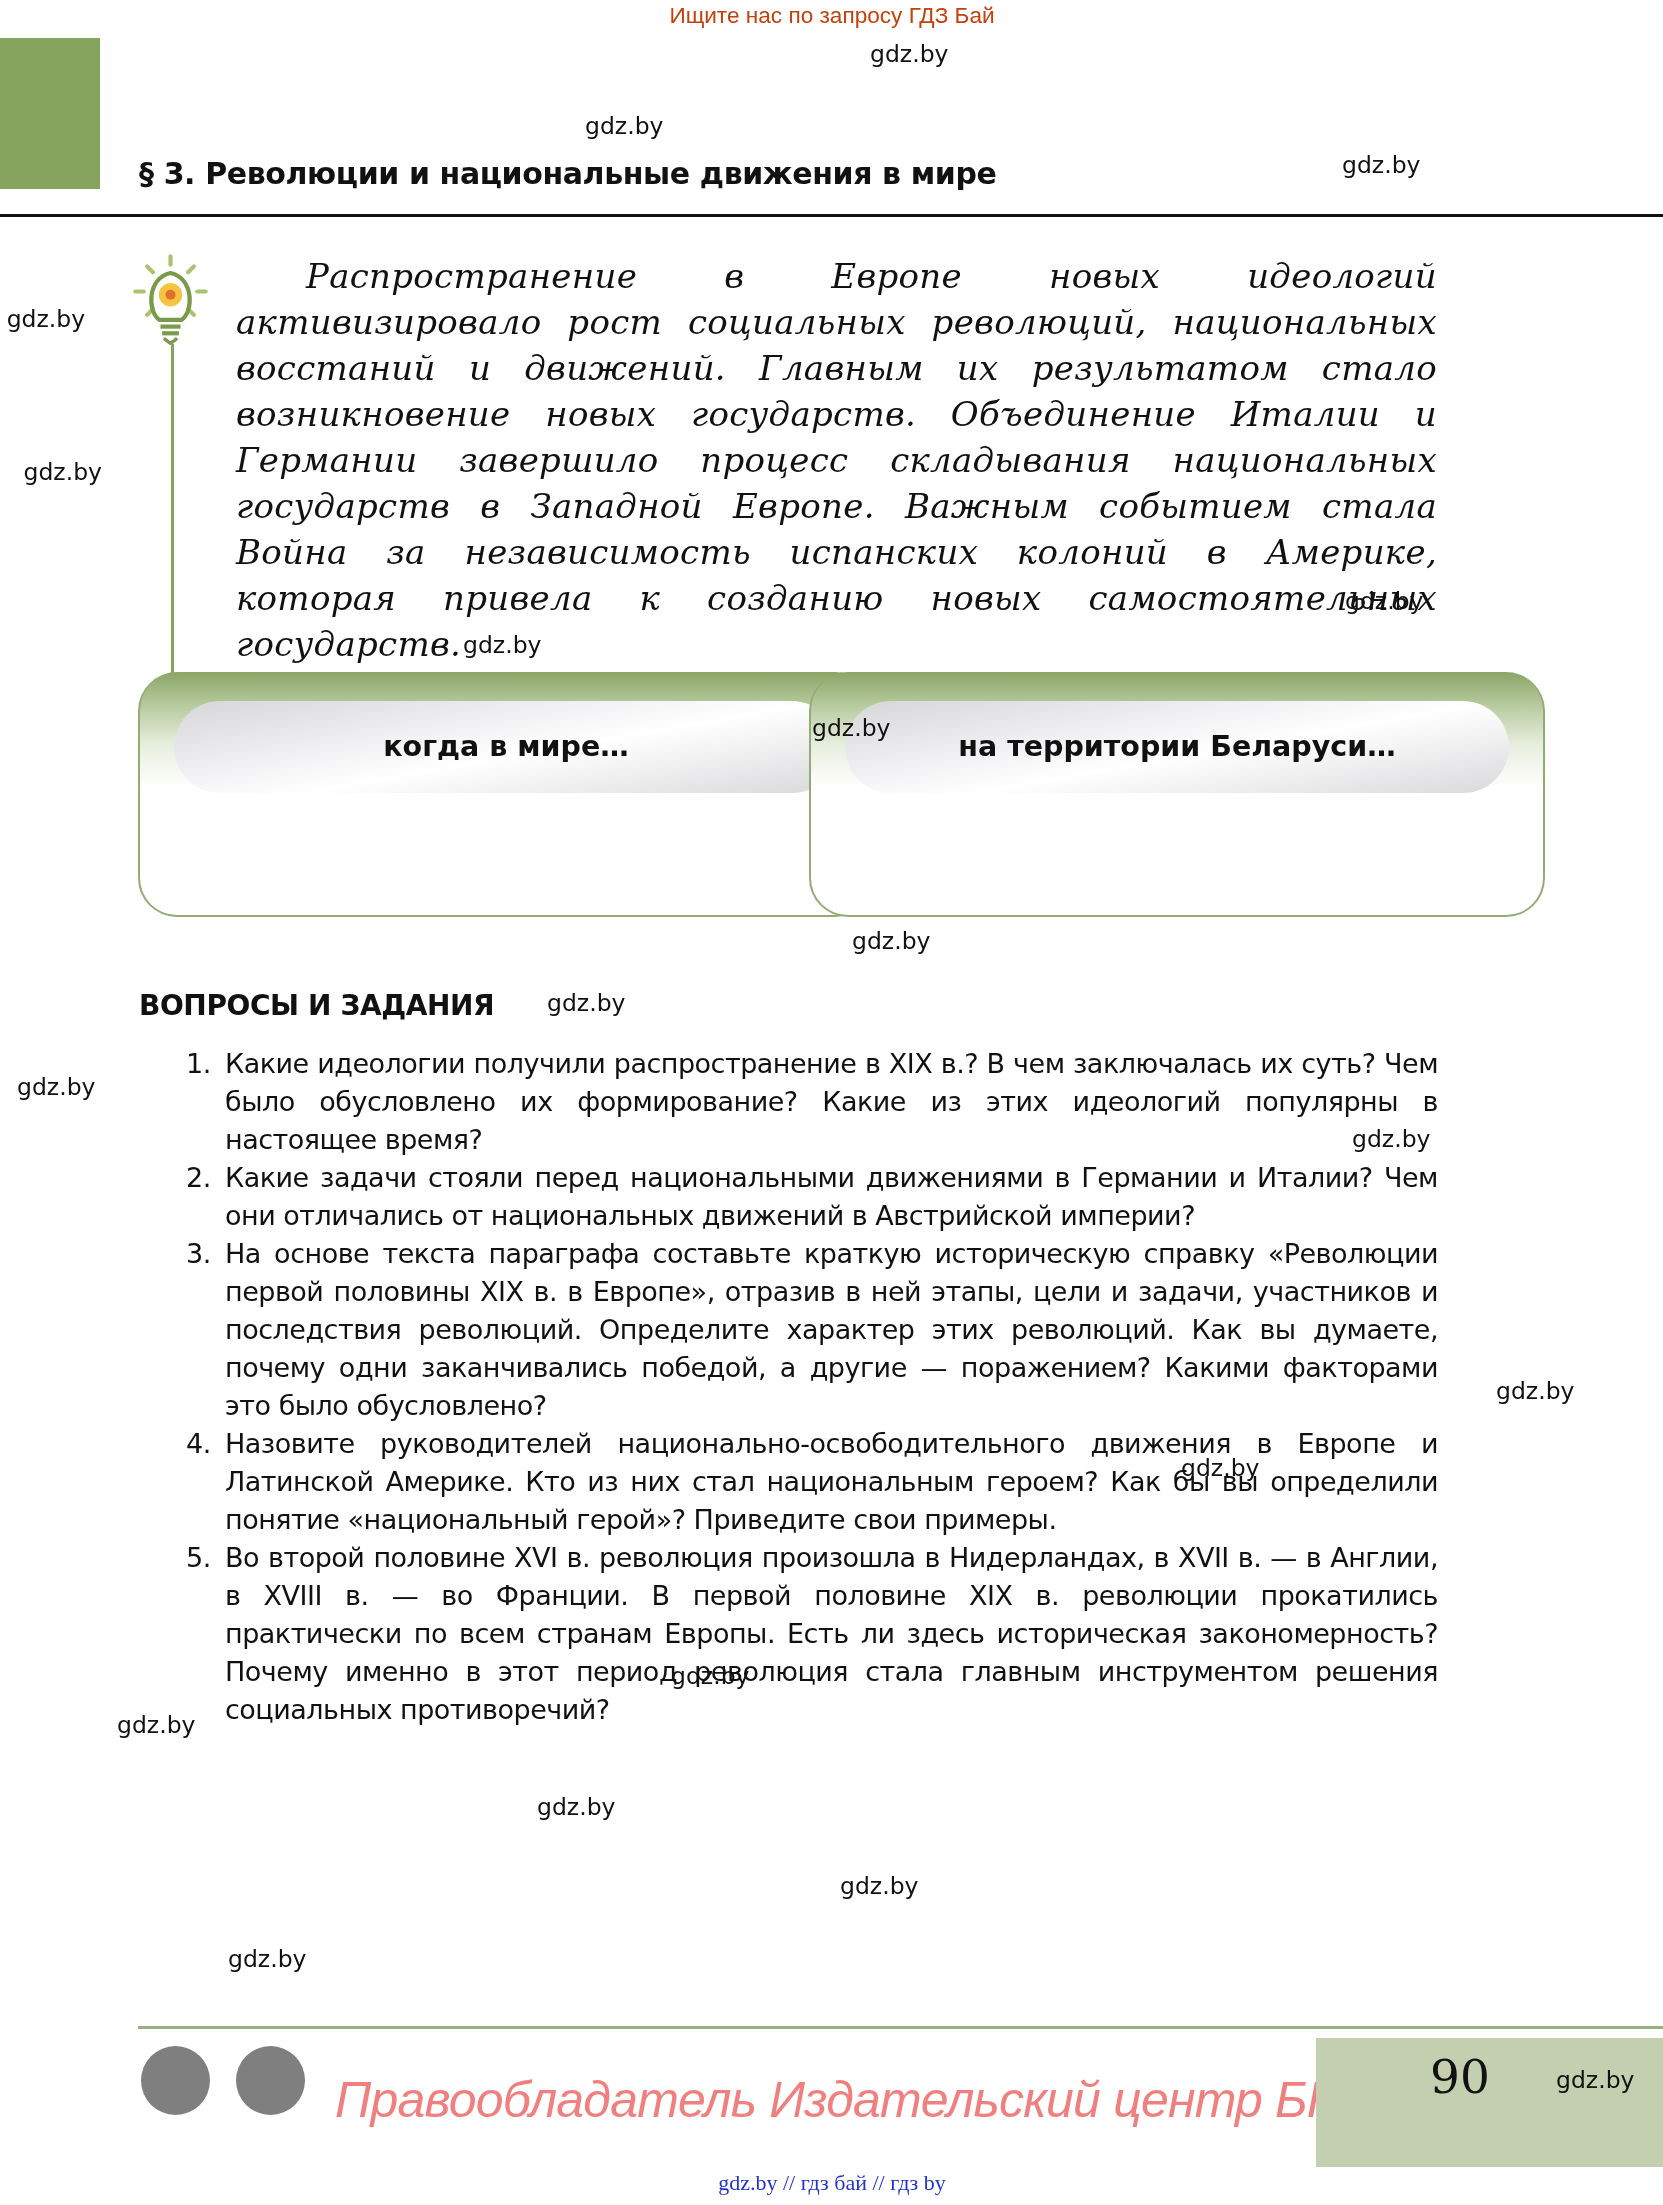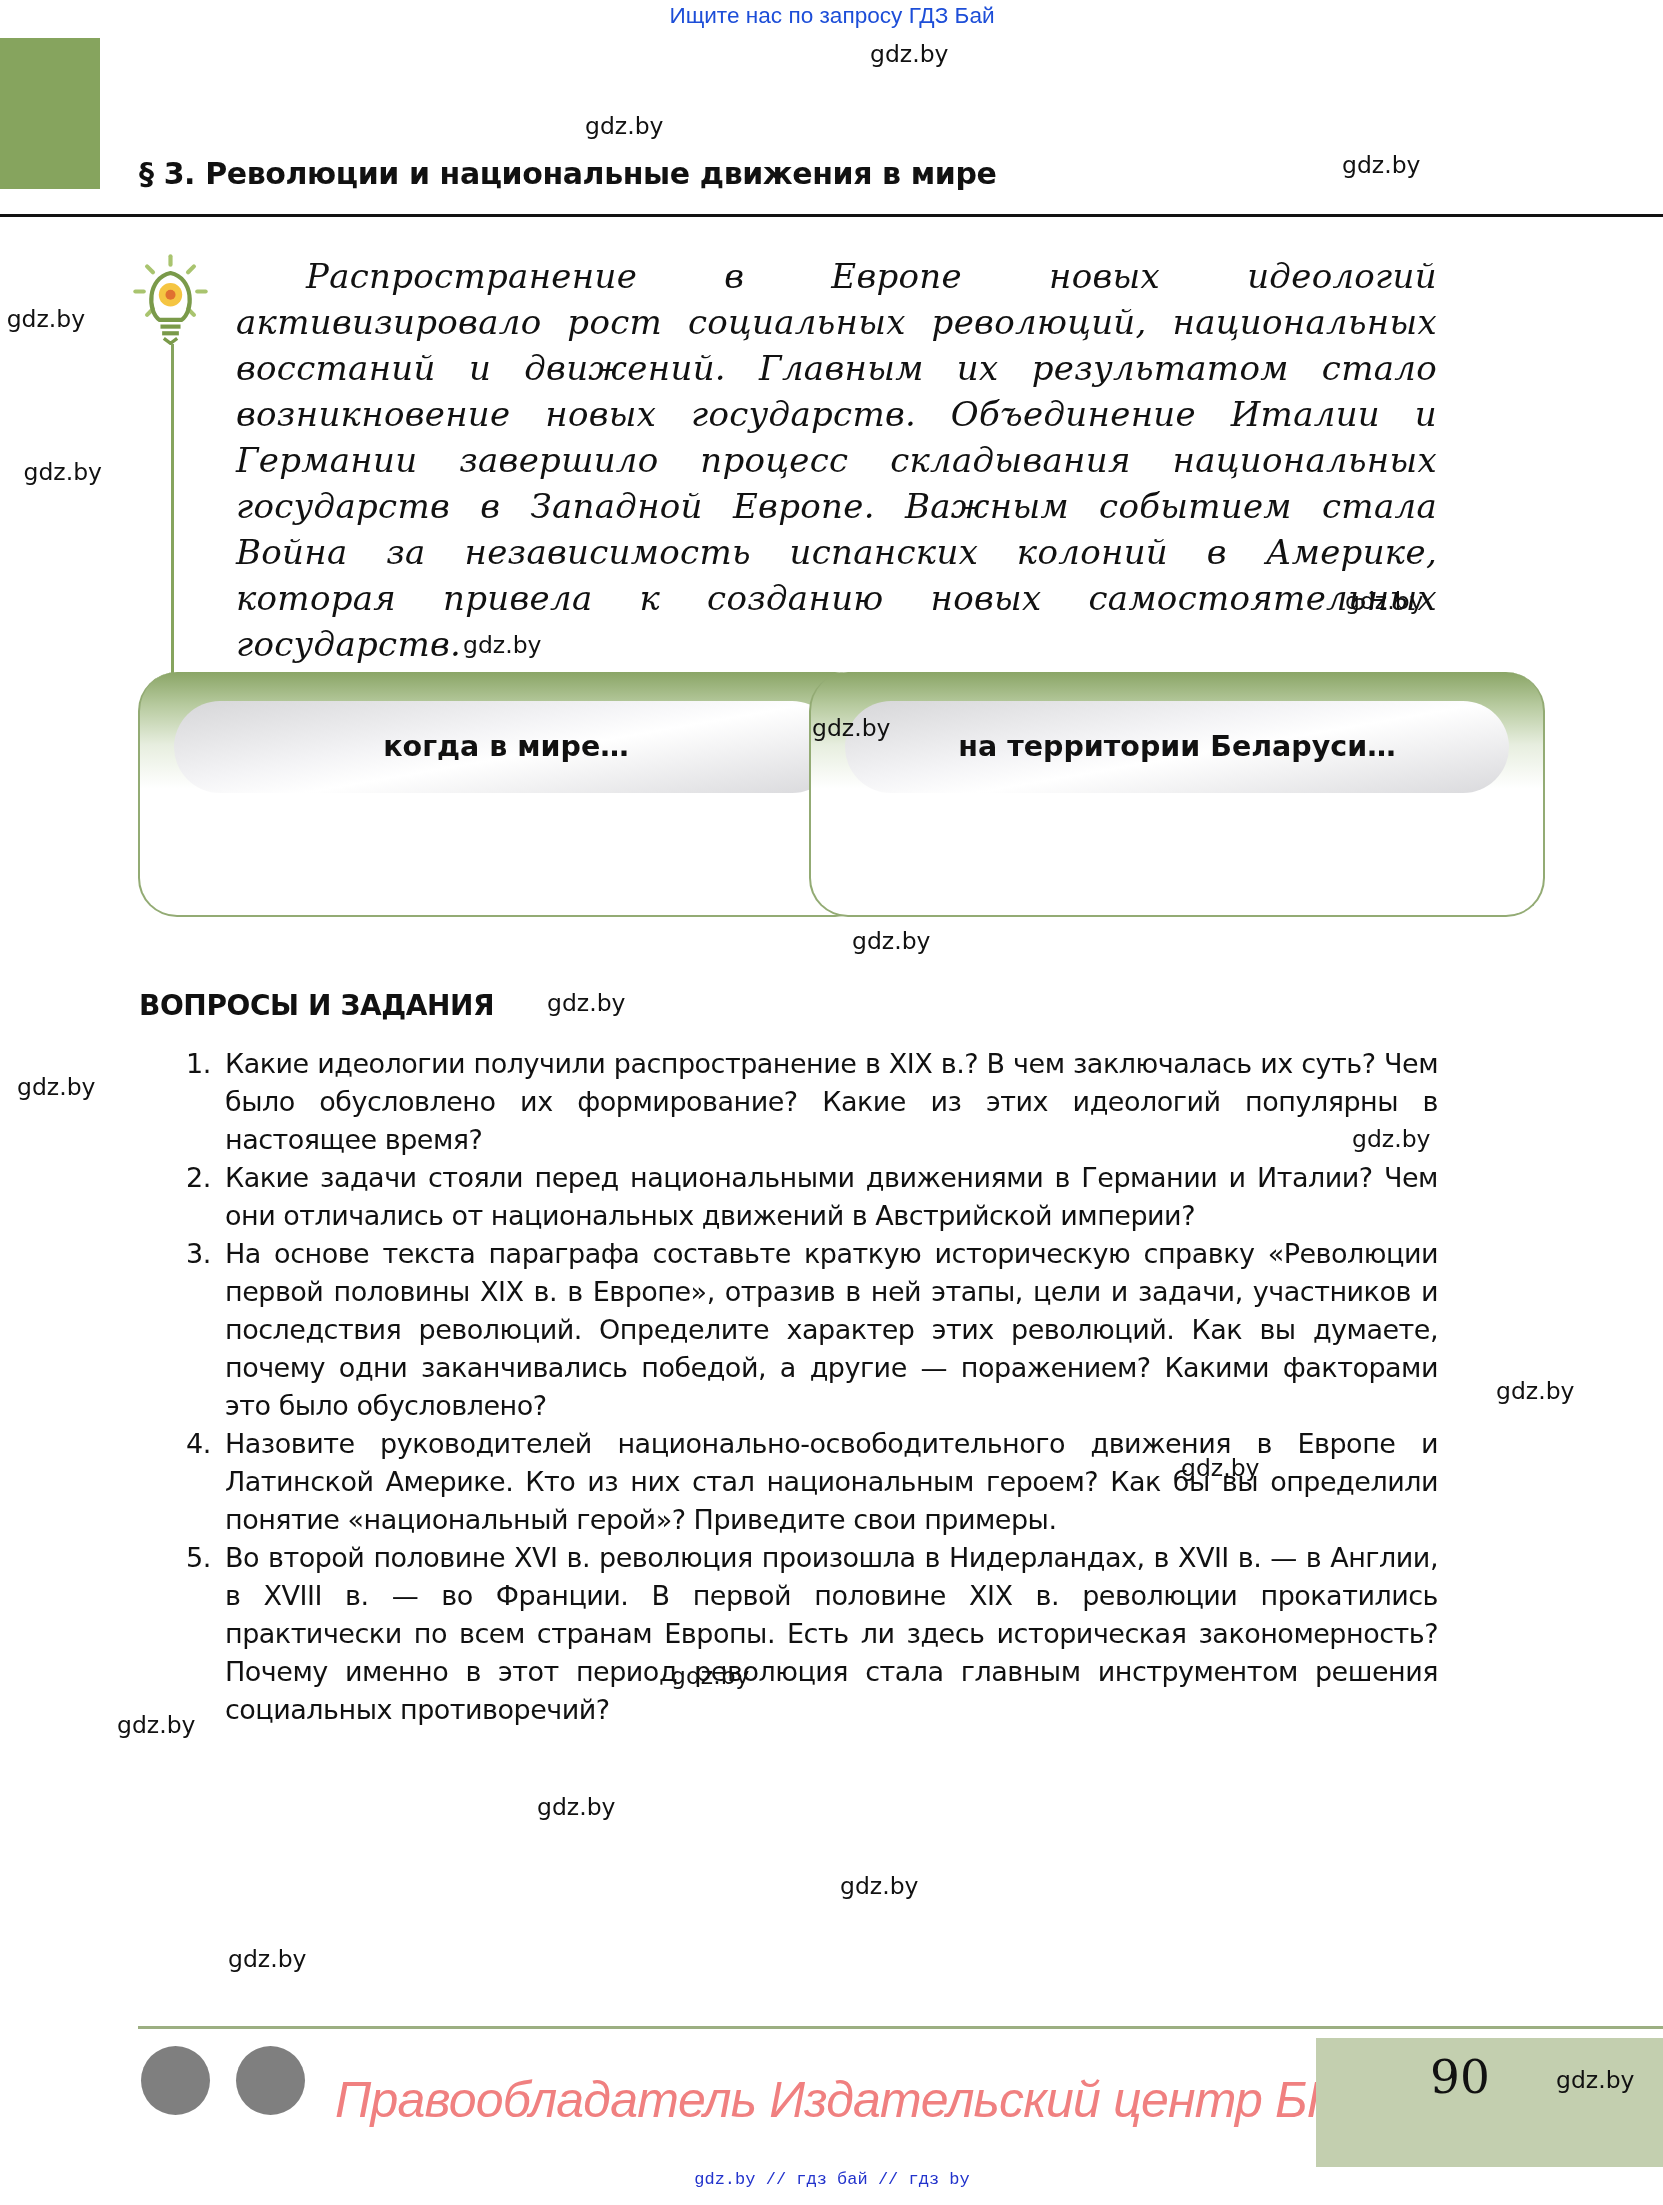--- a/index.html
+++ b/index.html
@@ -1,18 +1,18 @@
 <!DOCTYPE html>
 <html style="font-size:13.4px"><head>
 <meta charset="utf-8">
 <style>
   html, body { margin: 0; padding: 0; }
   body { width: 1664px; height: 2205px; position: relative; background: #ffffff; overflow: hidden; font-family: "DejaVu Sans", sans-serif; color: #111; }
   .abs { position: absolute; }
-  .top-banner { left: 0; width: 1664px; top: 3.4px; text-align: center; color: #1d4ed8; font-family: "Liberation Sans", sans-serif; font-size: 22.6px; }
+  .top-banner { left: 0; width: 1664px; top: 3.4px; text-align: center; color: #c2410c; font-family: "Liberation Sans", sans-serif; font-size: 22.6px; }
   .side-tab { left: 0; top: 38px; width: 100px; height: 151px; background: #86a45e; }
   .section-title { left: 139px; top: 156px; font-size: 30px; font-weight: bold; font-family: "DejaVu Sans", sans-serif; letter-spacing: -0.4px; }
   .header-rule { left: 0; top: 214px; width: 1664px; height: 2.5px; background: #111; }
   .wm { font-family: "DejaVu Sans", sans-serif; font-size: 23.5px; color: #111; }
   .bulb { left: 132px; top: 253px; width: 77px; height: 92px; }
   .vline { left: 171px; top: 344px; width: 3.4px; height: 335px; background: #86a45e; }
   .intro { left: 236px; top: 253px; width: 1201px; font-family: "DejaVu Serif", serif; font-style: italic; font-size: 34px; line-height: 46px; text-align: justify; text-indent: 70px; letter-spacing: 0.3px; }
   .card { width: 736px; height: 245px; top: 672px; border-radius: 39px; background: linear-gradient(180deg, #8aa566 0%, #b8cba0 14%, #e7eedf 30%, #ffffff 48%); border: 2.5px solid #93ab74; border-top: none; box-sizing: border-box; }
   .card-head { position: absolute; left: 34px; right: 34px; top: 28.5px; height: 92px; border-radius: 46px; background: linear-gradient(170deg, #d6d6d8 0%, #f4f4f6 40%, #ffffff 55%, #d9d9dc 100%); display: flex; align-items: center; justify-content: center; font-size: 28.5px; font-weight: bold; }
   .card-body { position: absolute; left: 25px; right: 25px; top: 138px; font-size: 30px; line-height: 42px; }
@@ -21,21 +21,21 @@
   .q-heading { left: 139px; top: 989px; font-size: 28px; font-weight: bold; letter-spacing: -0.4px; }
   .qlist { left: 186px; top: 1045px; width: 1252px; font-size: 27px; line-height: 38px; letter-spacing: -0.5px; }
   .q { display: flex; text-align: justify; }
   .qnum { width: 39px; flex: none; }
   .qtext { flex: 1; }
   .bottom-rule { left: 138px; top: 2026px; width: 1526px; height: 3.4px; background: #9caf82; }
   .pg-box { left: 1316px; top: 2038px; width: 347px; height: 129px; background: #c3cfaf; }
   .pg-num { left: 1430px; top: 2049px; font-family: "DejaVu Serif", serif; font-size: 47px; }
   .dot { width: 69px; height: 69px; border-radius: 50%; background: #7f7f7f; top: 2046px; }
   .copyright { left: 335px; top: 2071px; font-family: "Liberation Sans", sans-serif; font-style: italic; font-size: 50px; color: #f08080; letter-spacing: -0.8px; }
-  .footer-links { left: 0; width: 1664px; top: 2170px; text-align: center; font-family: Liberation Mono, monospace; font-size: 17px; color: #2233cc; }
+  .footer-links { left: 0; width: 1664px; top: 2170px; text-align: center; font-family: Liberation Serif, serif; font-size: 22px; color: #2233cc; }
 </style>
 </head>
 <body>
 
 <div class="abs top-banner">Ищите нас по запросу ГДЗ Бай</div>
 <div class="abs side-tab"></div>
 
 <div class="abs wm" style="left:870px;top:40px">gdz.by</div>
 <div class="abs wm" style="left:585px;top:112px">gdz.by</div>
 <div class="abs wm" style="left:1342px;top:151px">gdz.by</div>

